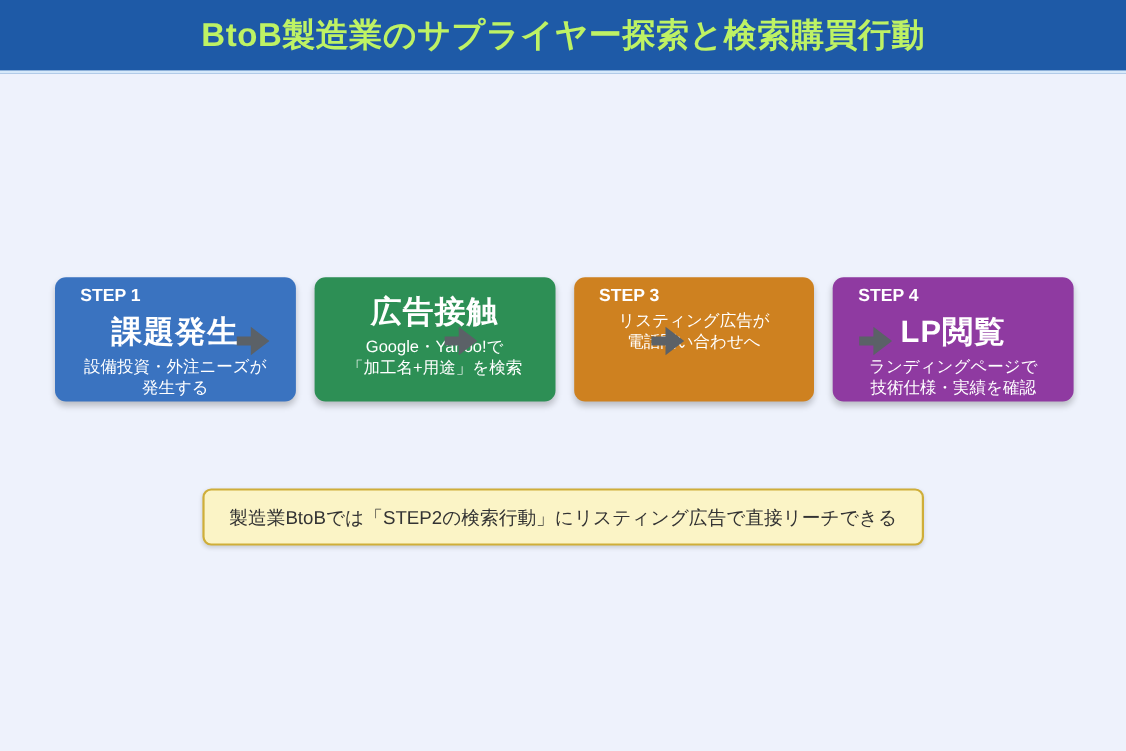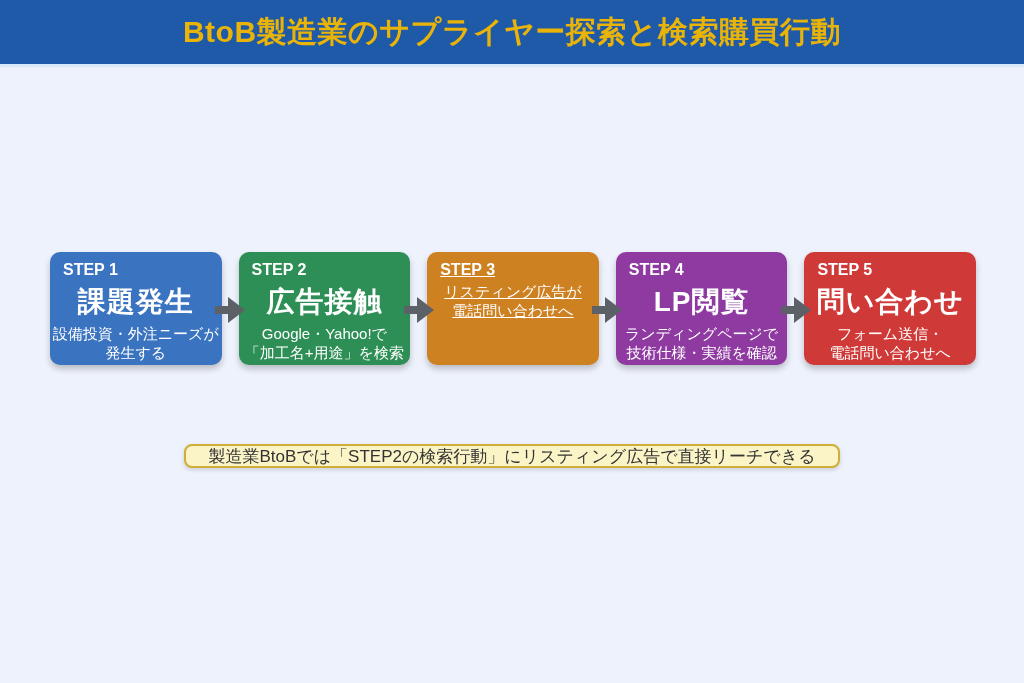--- a/index.html
+++ b/index.html
@@ -38,21 +38,21 @@
     flex: 1 1 0;
     border-radius: 10px;
     color: #ffffff;
     box-shadow: 0 4px 6px rgba(0,0,0,0.22);
     padding-top: 9px;
     box-sizing: border-box;
     text-align: center;
   }
   .step-label {
     text-align: left;
-    padding-left: 13px;
+    padding-left: 23px;
     font-size: 16px;
     font-weight: bold;
   }
   .step-title {
     margin-top: 4px;
     font-size: 28px;
     font-weight: bold;
     letter-spacing: 1px;
   }
   .step-subtitle {
@@ -71,75 +71,68 @@
   .arrow-2 { left: 404px; }
   .arrow-3 { left: 592px; }
   .arrow-4 { left: 781px; }
   
   .note {
     position: absolute;
     left: 0; right: 0;
     top: 444px;
     margin: 0 auto;
     width: fit-content;
-    height: 24px;
+    height: 52px;
     padding: 0 22px;
     border-radius: 8px;
     border-width: 2px;
     border-style: solid;
     box-sizing: border-box;
     display: flex; align-items: center; justify-content: center;
     box-shadow: 0 2px 4px rgba(0,0,0,0.15);
     font-size: 17px;
   }
 </style>
 </head>
 <body>
 
 <div id="page" style="background-color: rgb(238, 242, 252);">
 
   <div class="header" style="background-color: rgb(30, 90, 167); border-bottom-color: rgb(214, 233, 250);">
-    <div class="header-title" style="color: #eab308;">BtoB製造業のサプライヤー探索と検索購買行動</div>
+    <div class="header-title" style="color: #bef264;">BtoB製造業のサプライヤー探索と検索購買行動</div>
   </div>
 
   <div class="steps">
 
     <div class="step-box" style="background-color: rgb(58, 115, 192);">
       <div class="step-label">STEP 1</div>
       <div class="step-title">課題発生</div>
       <div class="step-subtitle">設備投資・外注ニーズが
 発生する</div>
     </div>
 
     <div class="step-box" style="background-color: rgb(45, 143, 85);">
-      <div class="step-label">STEP 2</div>
       <div class="step-title">広告接触</div>
       <div class="step-subtitle">Google・Yahoo!で
 「加工名+用途」を検索</div>
     </div>
 
-    <div class="step-box" style="background-color: rgb(206, 129, 32); text-decoration: underline;">
+    <div class="step-box" style="background-color: rgb(206, 129, 32);">
       <div class="step-label">STEP 3</div>
       <div class="step-subtitle">リスティング広告が
 電話問い合わせへ</div>
     </div>
 
     <div class="step-box" style="background-color: rgb(143, 58, 161);">
       <div class="step-label">STEP 4</div>
       <div class="step-title">LP閲覧</div>
       <div class="step-subtitle">ランディングページで
 技術仕様・実績を確認</div>
     </div>
 
-    <div class="step-box" style="background-color: rgb(207, 58, 56);">
-      <div class="step-label">STEP 5</div>
-      <div class="step-title">問い合わせ</div>
-      <div class="step-subtitle">フォーム送信・
-電話問い合わせへ</div>
-    </div>
 
   </div>
 
   <div class="arrow arrow-1">
     <svg width="30" height="26" viewBox="0 0 30 26">
         <polygon points="0,9 13,9 13,0 30,13 13,26 13,17 0,17" style="fill: rgb(91, 97, 103);"></polygon>
       </svg>
   </div>
   <div class="arrow arrow-2">
     <svg width="30" height="26" viewBox="0 0 30 26">

